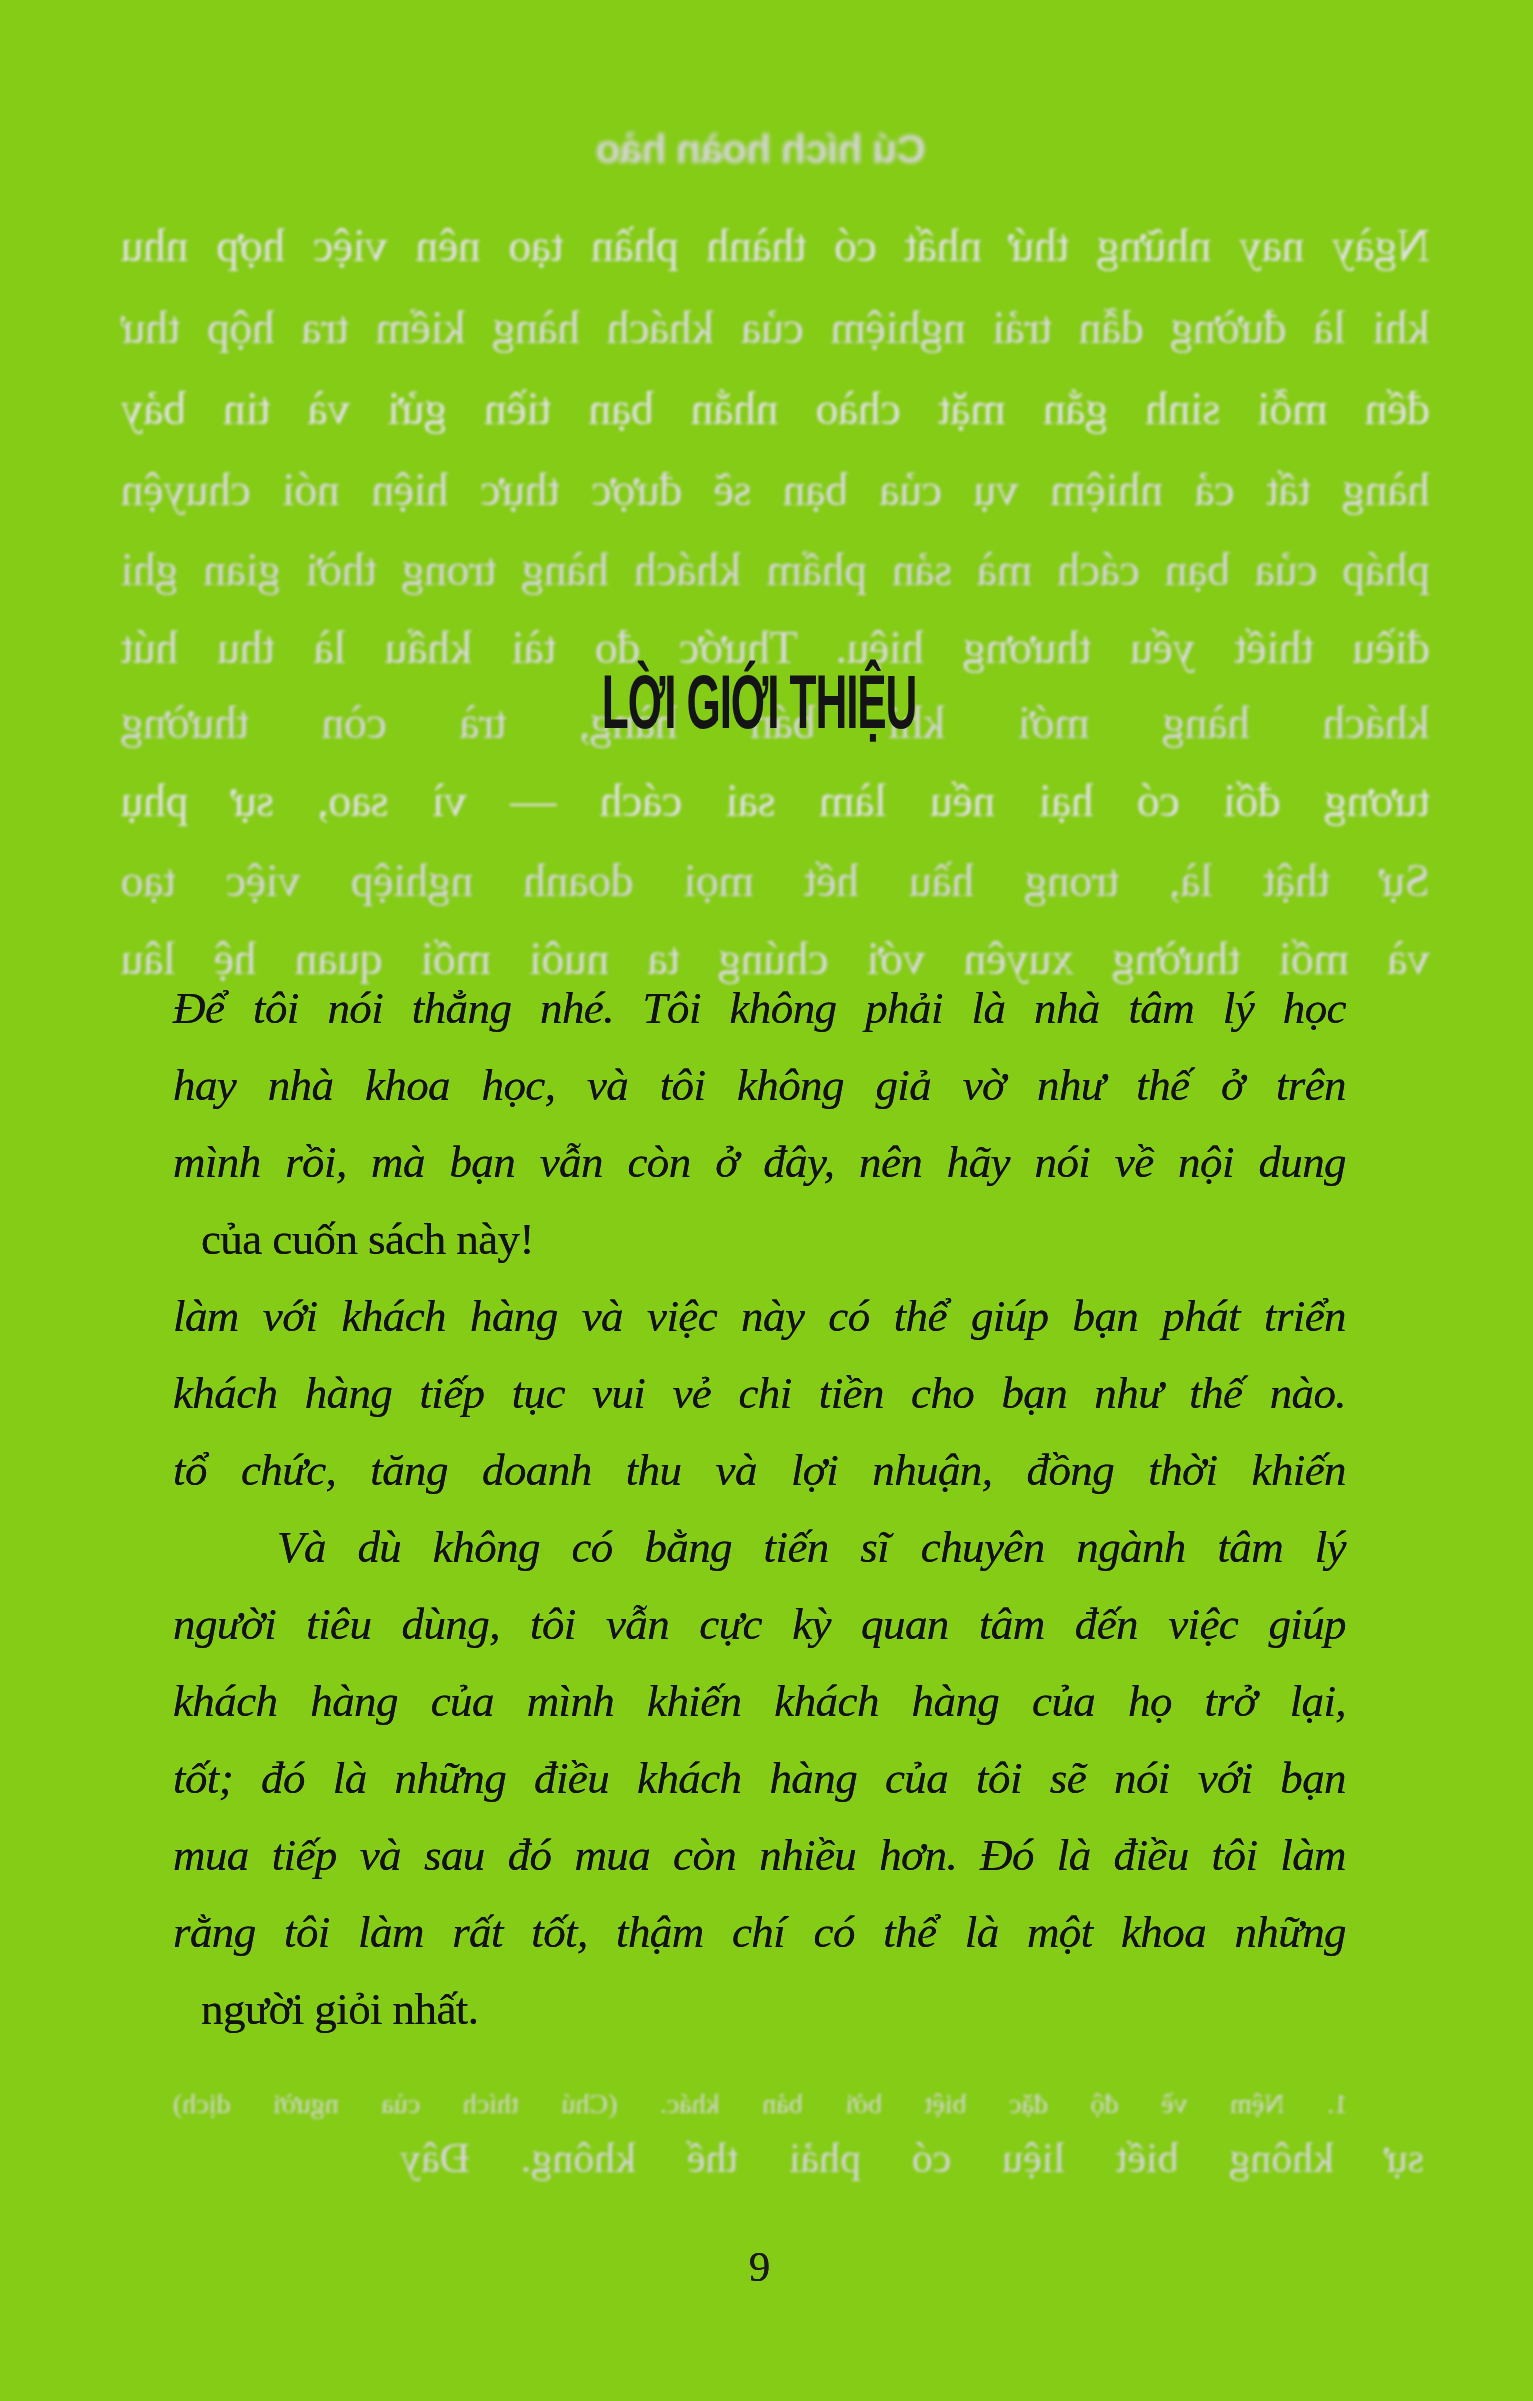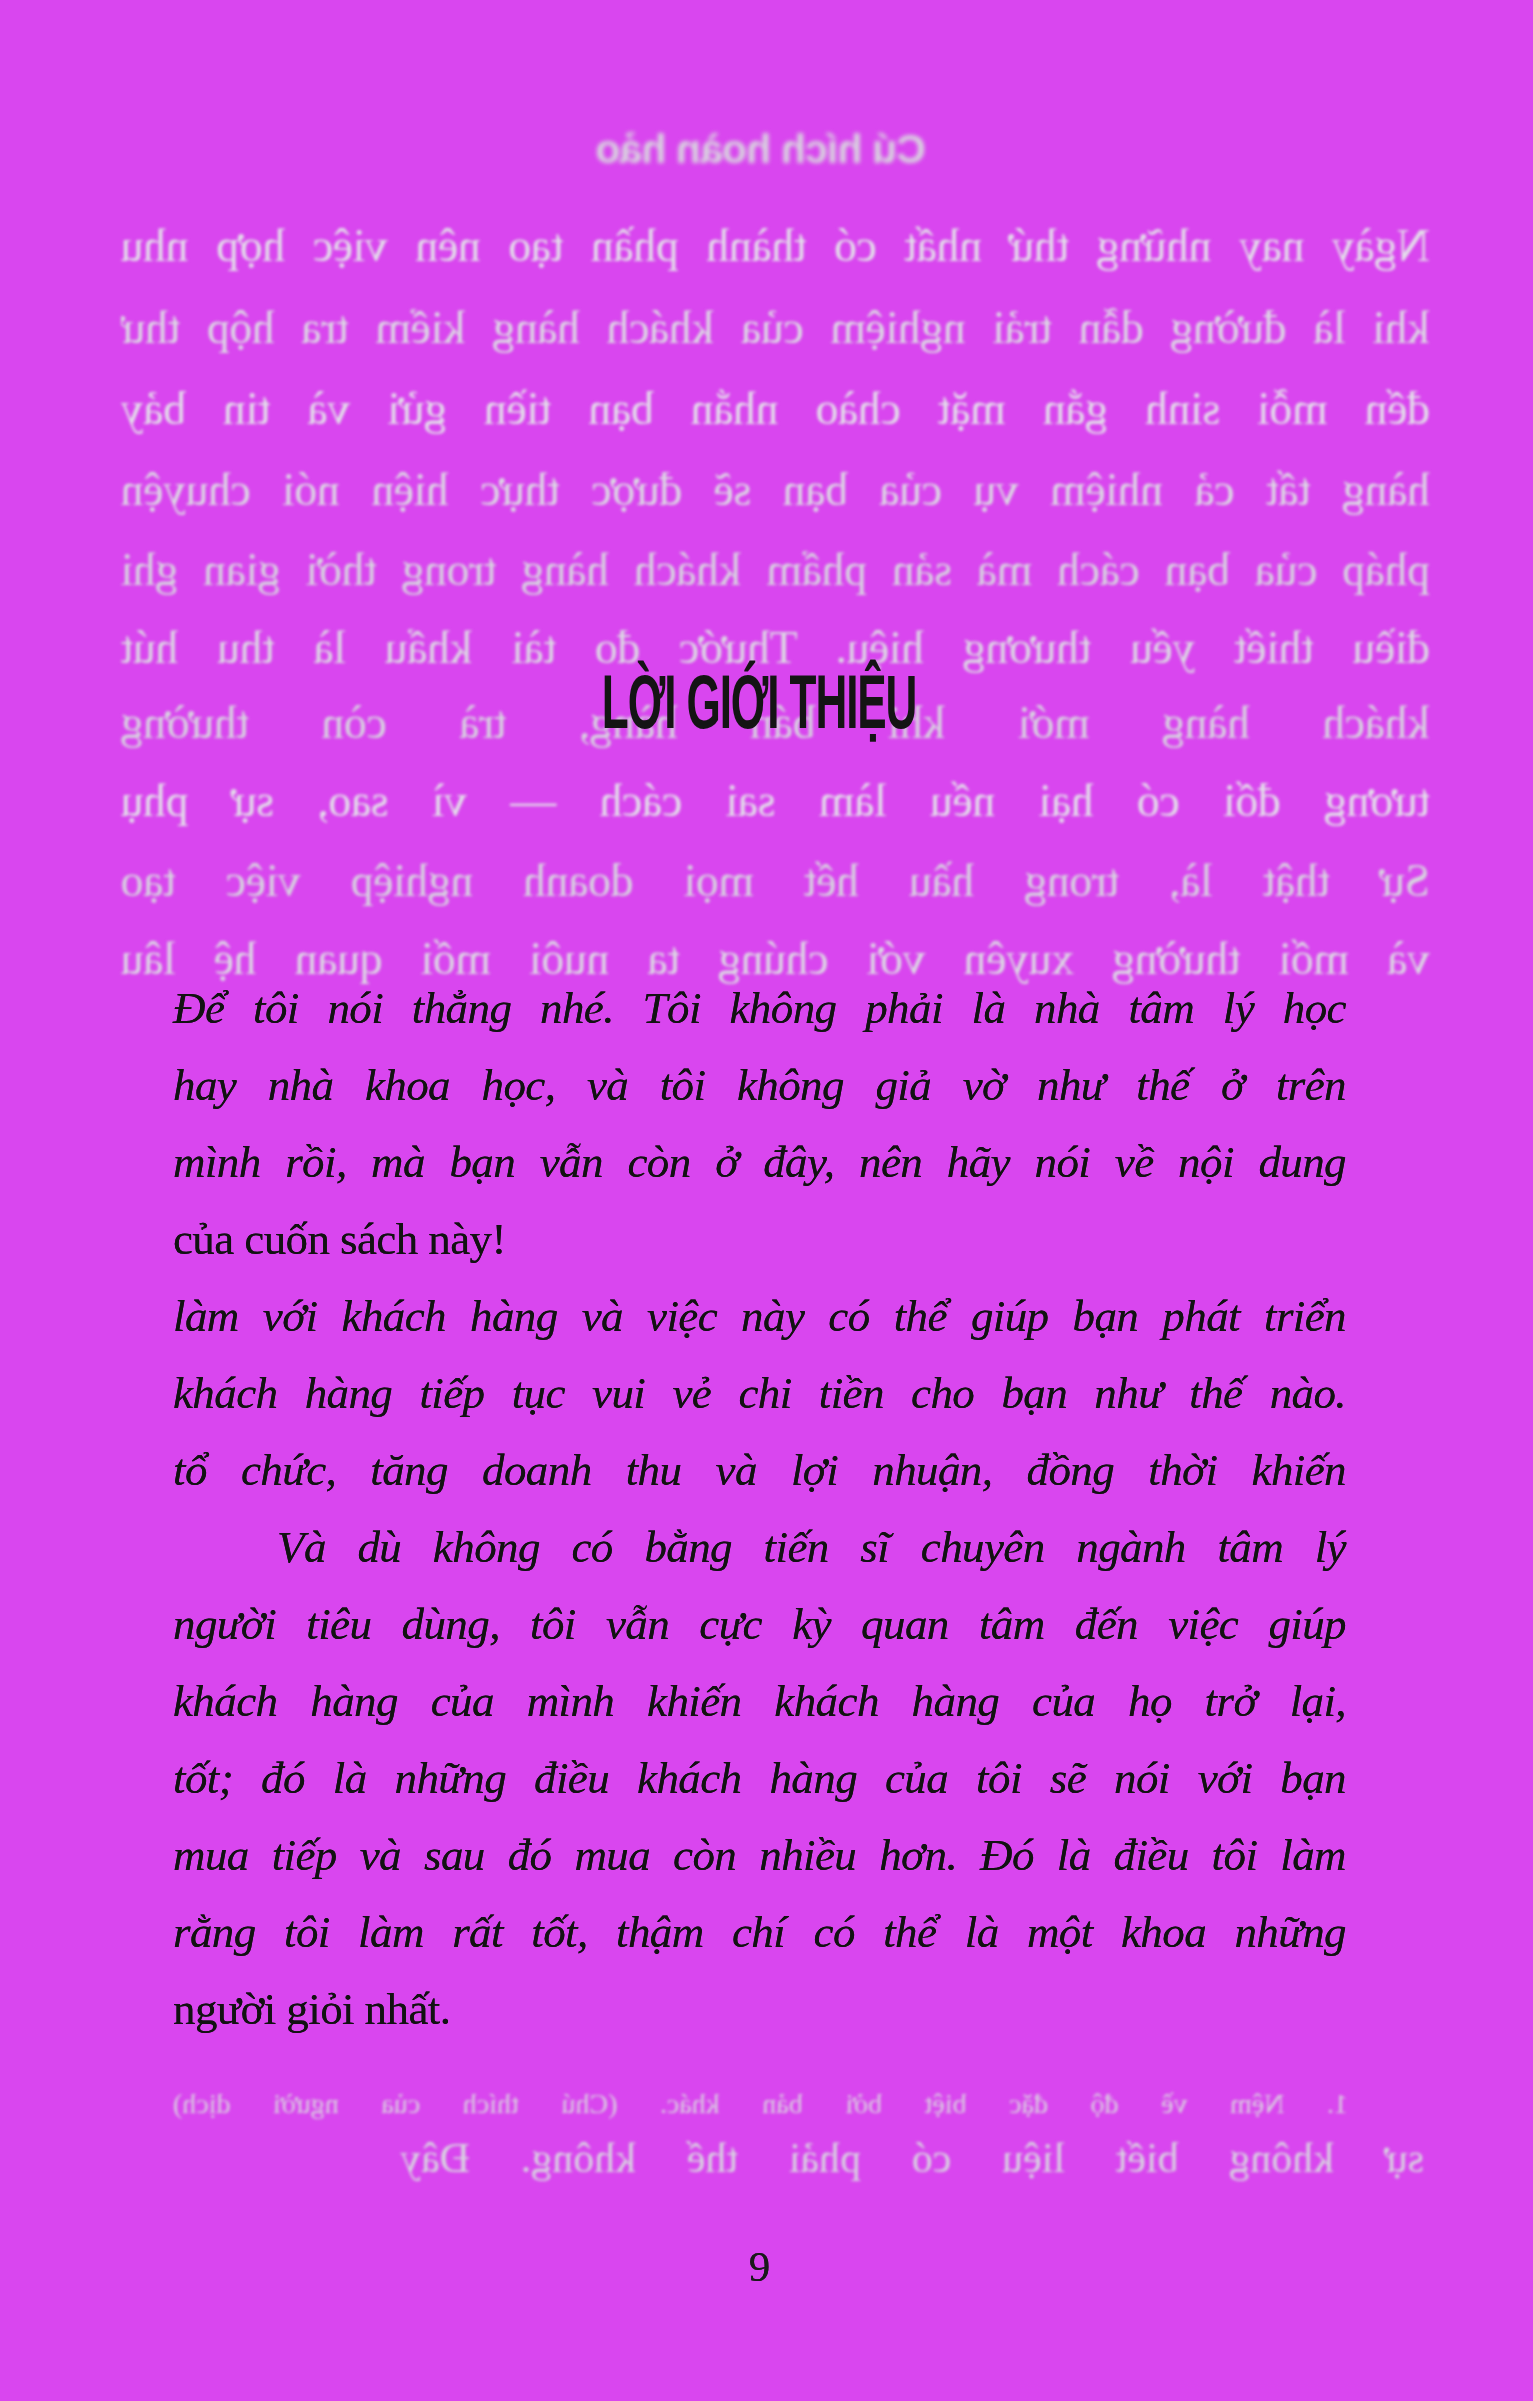--- a/index.html
+++ b/index.html
@@ -1,19 +1,19 @@
 <!DOCTYPE html>
 <html style="font-size:15px"><head>
 <meta charset="utf-8">
 <style>
   html,body{margin:0;padding:0;background:#777;}
   #page{
     position:relative;
     width:1534px;height:2401px;
-    background:#d946ef;
+    background:#84cc16;
     overflow:hidden;
     margin:0 auto;
     font-family:"Liberation Serif", serif;
   }
   
   .bleed{
     position:absolute;
     left:121px;right:104px;
     height:60px;line-height:60px;
     font-family:"Liberation Serif", serif;
@@ -93,21 +93,21 @@
   }
   .line{
     height:77px;line-height:77px;
     font-size:45px;letter-spacing:-0.6px;
     text-align:justify;
     text-shadow:0 0 0.5px currentColor;
     white-space:nowrap;
     overflow:visible;
   }
   .line.j{text-align-last:justify;font-style:italic;}
-  .line.end{text-align:left;text-align-last:left;}
+  .line.end{text-align:left;text-align-last:left;margin-left:28px;}
   .line.ind{text-indent:104px;}
   
   #page-number{
     position:absolute;
     top:2239px;left:173px;width:1173px;
     text-align:center;
     font-size:43px;line-height:56px;
     color:#1a1a1a;
     text-shadow:0 0 0.4px currentColor;
   }

